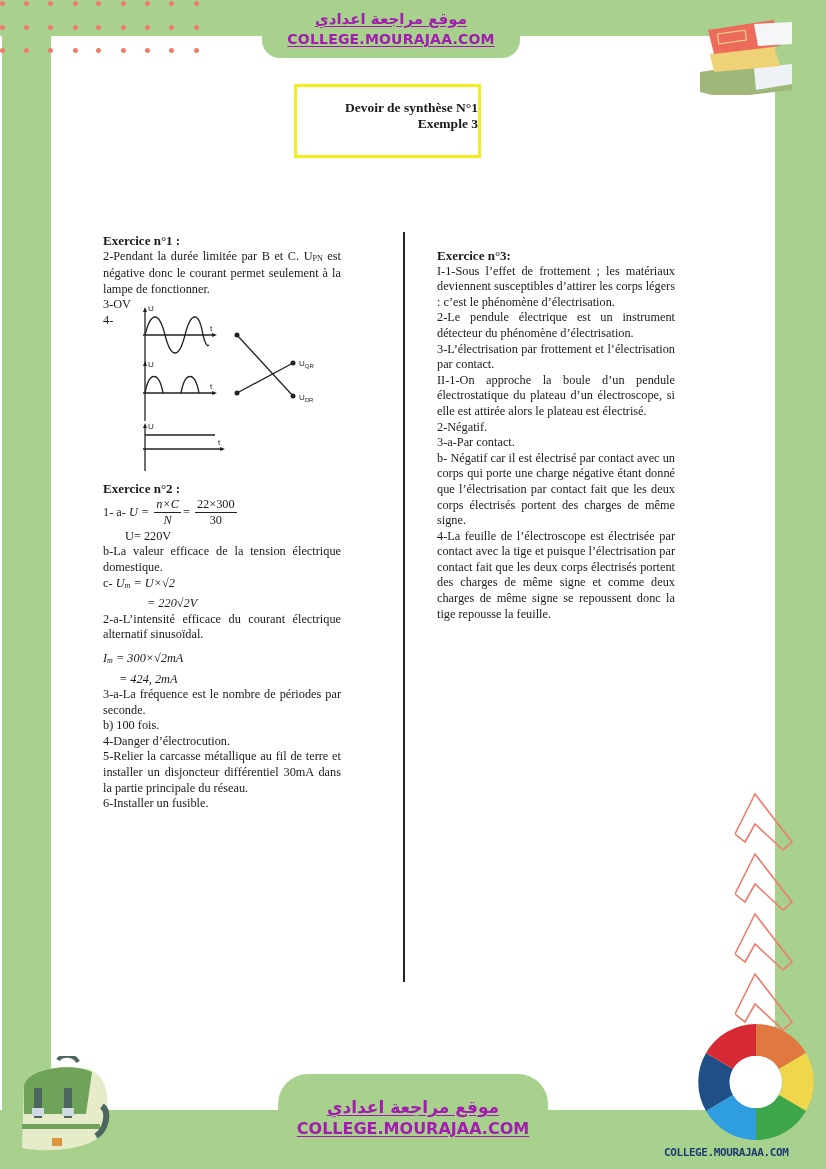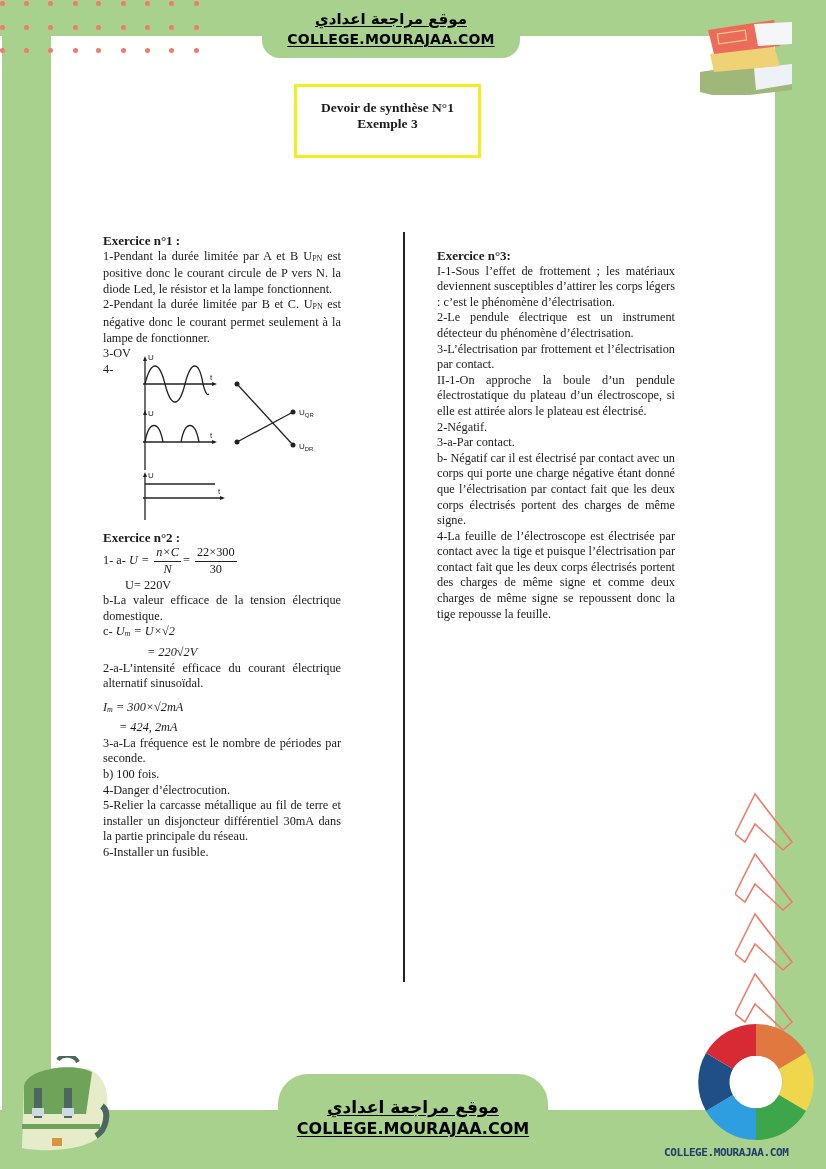--- a/index.html
+++ b/index.html
@@ -2,31 +2,31 @@
 <html><head>
 <meta charset="utf-8">
 <style>
   html, body { margin:0; padding:0; }
   body { width:826px; height:1169px; position:relative; overflow:hidden; background:#ffffff; font-family:"Liberation Serif", serif; color:#1a1a1a; }
   .green { background:#a8d18e; position:absolute; }
   #band-top { left:0; top:0; width:826px; height:36px; }
   #strip-left { left:2px; top:0; width:49px; height:1169px; }
   #strip-right { left:775px; top:0; width:51px; height:1169px; }
   #band-bottom { left:0; top:1110px; width:826px; height:59px; }
-  .tab { position:absolute; background:#a8d18e; color:#000000; text-align:center; font-family:"DejaVu Sans", sans-serif; font-weight:bold; }
+  .tab { position:absolute; background:#a8d18e; color:#a21caf; text-align:center; font-family:"DejaVu Sans", sans-serif; font-weight:bold; }
   .tab span { display:block; text-decoration:underline; text-underline-offset:2px; }
   #tab-top { left:262px; top:0; width:258px; height:58px; border-radius:0 0 18px 18px; }
   #tab-top .ar { font-size:15px; line-height:20px; margin-top:9px; }
   #tab-top .en { font-size:14px; line-height:20px; letter-spacing:0.2px; }
   #tab-bottom { left:278px; top:1074px; width:270px; height:95px; border-radius:30px 30px 0 0; }
   #tab-bottom .ar { font-size:17px; line-height:22px; margin-top:22px; }
   #tab-bottom .en { font-size:16px; line-height:22px; }
   .dots { position:absolute; left:0; top:0; }
   .dot { position:absolute; width:5px; height:5px; border-radius:50%; background:#ef7b6a; }
-  #title-box { position:absolute; left:294px; top:84px; width:187px; height:74px; border:3px solid #f2ee1e; box-sizing:border-box; text-align:center; }
+  #title-box { position:absolute; left:294px; top:84px; width:187px; height:74px; border:3px solid #f2ee1e; box-sizing:border-box; text-align:right; }
   #title-box div { font-weight:bold; font-size:13.5px; line-height:16px; }
   #title-box .l1 { margin-top:13px; }
   .col { position:absolute; font-size:12.3px; line-height:15.6px; text-align:justify; }
   #col-left { left:103px; top:233px; width:238px; }
   #col-right { left:437px; top:248px; width:238px; }
   .col p { margin:0; }
   .h { font-weight:bold; font-size:13px; }
   .b { font-weight:normal; }
   sub { font-size:8px; vertical-align:-1px; }
   #divider { position:absolute; left:403px; top:232px; width:2px; height:750px; background:#222; }
@@ -92,21 +92,20 @@
 
 <div id="title-box">
   <div class="l1">Devoir de synthèse N°1</div>
   <div>Exemple 3</div>
 </div>
 
 <div id="divider"></div>
 
 <div class="col" id="col-left">
   <p class="h">Exercice n°1 :</p>
-  <p><span>1-Pendant la durée limitée  par A et B U</span><sub>PN</sub><span> est positive donc le courant circule de P vers N. la diode Led, le résistor et la lampe fonctionnent.</span></p>
   <p><span>2-Pendant la durée limitée par B et C. U</span><sub>PN</sub><span> est négative donc le courant permet seulement à la lampe de fonctionner.</span></p>
   <p>3-OV</p>
   <div id="graphs">
     <span style="position:absolute;left:0;top:0">4-</span>
     <svg width="238" height="168" style="position:absolute;left:0;top:-10px">
       <g stroke="#222" fill="none" stroke-width="1.3">
 
         <line x1="42" y1="6" x2="42" y2="60"></line>
           <line x1="40" y1="32" x2="112" y2="32"></line>
         <path d="M42 32 C48 8, 56 8, 62 32 C68 56, 76 56, 82 32 C88 8, 96 8, 100 32 C102 40, 104 44, 106 42"></path>

